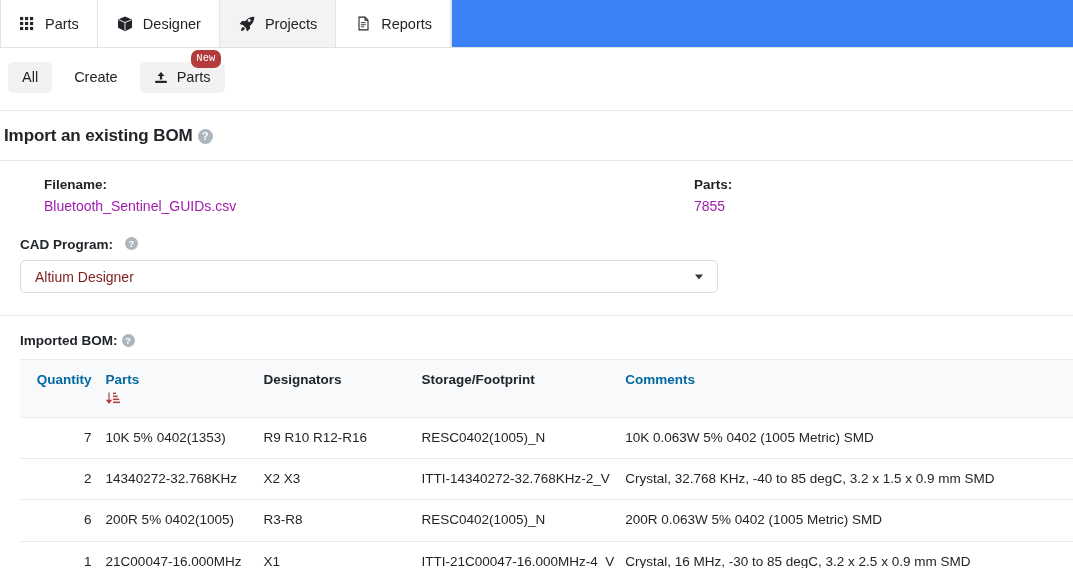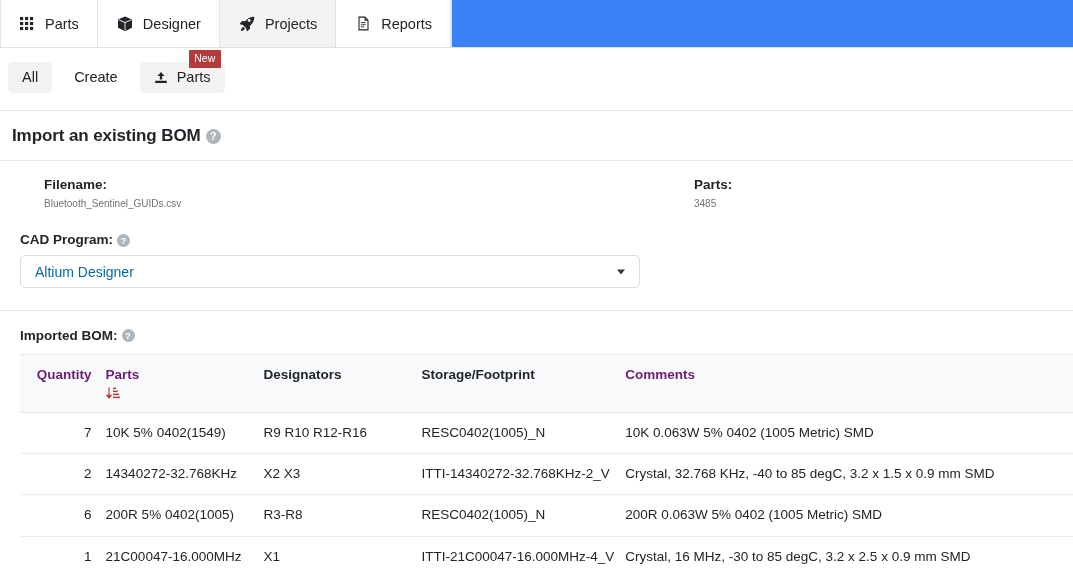--- a/index.html
+++ b/index.html
@@ -93,34 +93,34 @@
   }
   .badge-new {
     position: absolute;
     top: -12px;
     right: 4px;
     background: #b33b3b;
     color: #ffffff;
     font-size: 10.5px;
     line-height: 1;
     padding: 3px 5px 4px 5px;
-    border-radius: 1px;
-    font-family: Liberation Sans, sans-serif;
+    border-radius: 7px;
+    font-family: Liberation Mono, monospace;
     letter-spacing: .1px;
   }
 
   
   .card {
     margin: 10px 0 0 0;
     border-top: 1px solid #e6e6e6;
     border-bottom: 1px solid #e6e6e6;
     background: #ffffff;
   }
   .card-header {
-    padding: 15px 20px 14px 12px;
+    padding: 15px 20px 14px 4px;
     border-bottom: 1px solid #e6e6e6;
     display: flex;
     align-items: center;
     gap: 5px;
   }
   .card-title {
     font-size: 17px;
     font-weight: bold;
     color: #212529;
     letter-spacing: -.1px;
@@ -158,48 +158,48 @@
   }
   .meta-col-left { width: 650px; margin-left: 24px; }
   .meta-col-right { flex: 1; }
   .meta-label {
     font-size: 13.5px;
     font-weight: bold;
     color: #212529;
     margin-bottom: 6px;
   }
   .meta-value {
-    font-size: 10px;
-    color: #737373;
+    font-size: 14px;
+    color: #a21caf;
   }
 
   .field-block { margin-top: 23px; }
   .field-label {
     font-size: 13.5px;
     font-weight: bold;
     color: #212529;
     margin-bottom: 8px;
     display: flex;
-    align-items: flex-end;
-    gap: 4px;
+    align-items: flex-start;
+    gap: 12px;
   }
   .select-box {
     position: relative;
-    width: 620px;
+    width: 698px;
     height: 33px;
     border: 1px solid #dcdcdc;
     border-radius: 5px;
     background: #ffffff;
     display: flex;
     align-items: center;
     padding: 0 14px;
     box-sizing: border-box;
     cursor: pointer;
     font-size: 14px;
-    color: #0369a1;
+    color: #7f1d1d;
   }
   .caret {
     position: absolute;
     right: 14px;
     top: 50%;
     transform: translateY(-50%);
     width: 0;
     height: 0;
     border-left: 4px solid transparent;
     border-right: 4px solid transparent;
@@ -234,21 +234,21 @@
   }
   table.bom thead th {
     background: #f8f9fa;
     text-align: left;
     font-weight: bold;
     padding: 12px 10px 12px 0;
     vertical-align: top;
     border-bottom: 1px solid #e9ecef;
     font-size: 13.5px;
   }
-  table.bom thead th.sortable { color: #701a75; cursor: pointer; }
+  table.bom thead th.sortable { color: #0369a1; cursor: pointer; }
   table.bom thead th.plain { color: #212529; margin-left: 40px; }
   table.bom thead th.qty { text-align: right; padding-right: 14px; }
   .sort-icon {
     display: block;
     margin-top: 5px;
     width: 14px;
     height: 13px;
   }
   table.bom tbody td {
     padding: 11px 10px 11px 0;
@@ -356,21 +356,21 @@
 
   <div class="card-body">
 
     <div class="meta-row">
       <div class="meta-col-left">
         <div class="meta-label">Filename:</div>
         <div class="meta-value">Bluetooth_Sentinel_GUIDs.csv</div>
       </div>
       <div class="meta-col-right">
         <div class="meta-label">Parts:</div>
-        <div class="meta-value">3485</div>
+        <div class="meta-value">7855</div>
       </div>
     </div>
 
     <div class="field-block">
       <div class="field-label">
         <span>CAD Program:</span>
         <span class="help-icon sm">?</span>
       </div>
       <div class="select-box">
         <span>Altium Designer</span>
@@ -410,21 +410,21 @@
               </span>
             </th>
             <th class="plain">Designators</th>
             <th class="plain">Storage/Footprint</th>
             <th class="sortable">Comments</th>
           </tr>
         </thead>
         <tbody>
           <tr>
             <td class="qty">7</td>
-            <td>10K 5% 0402(1549)</td>
+            <td>10K 5% 0402(1353)</td>
             <td>R9 R10 R12-R16</td>
             <td>RESC0402(1005)_N</td>
             <td>10K 0.063W 5% 0402 (1005 Metric) SMD</td>
           </tr>
           <tr>
             <td class="qty">2</td>
             <td>14340272-32.768KHz</td>
             <td>X2 X3</td>
             <td>ITTI-14340272-32.768KHz-2_V</td>
             <td>Crystal, 32.768 KHz, -40 to 85 degC, 3.2 x 1.5 x 0.9 mm SMD</td>

